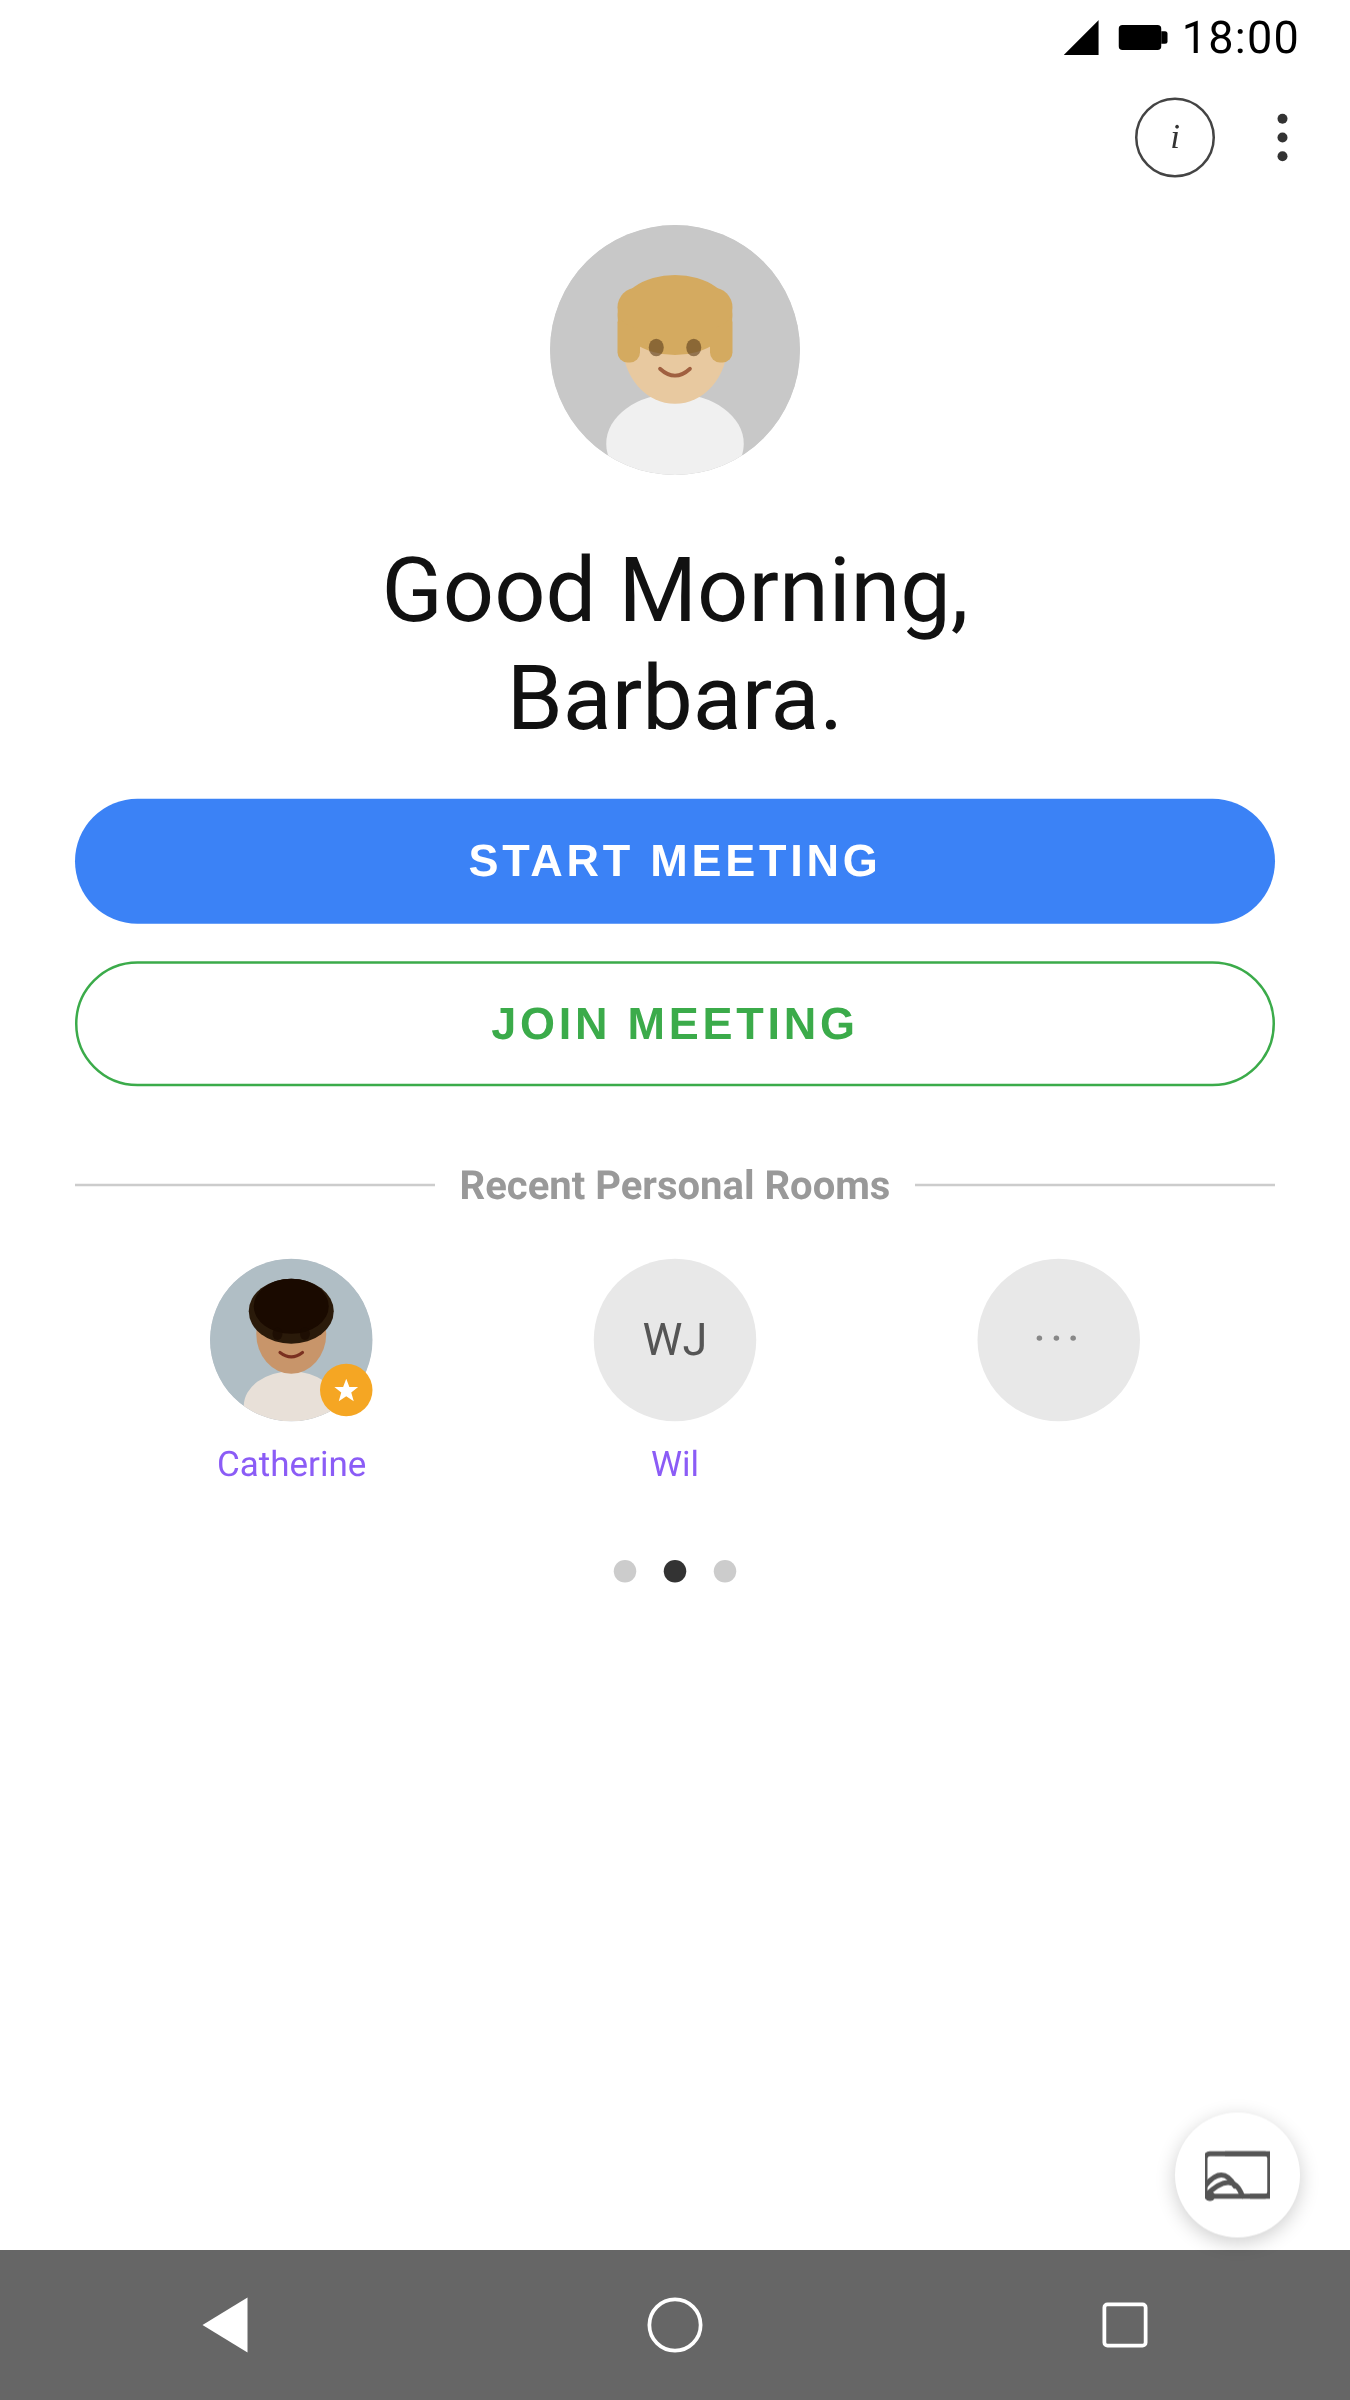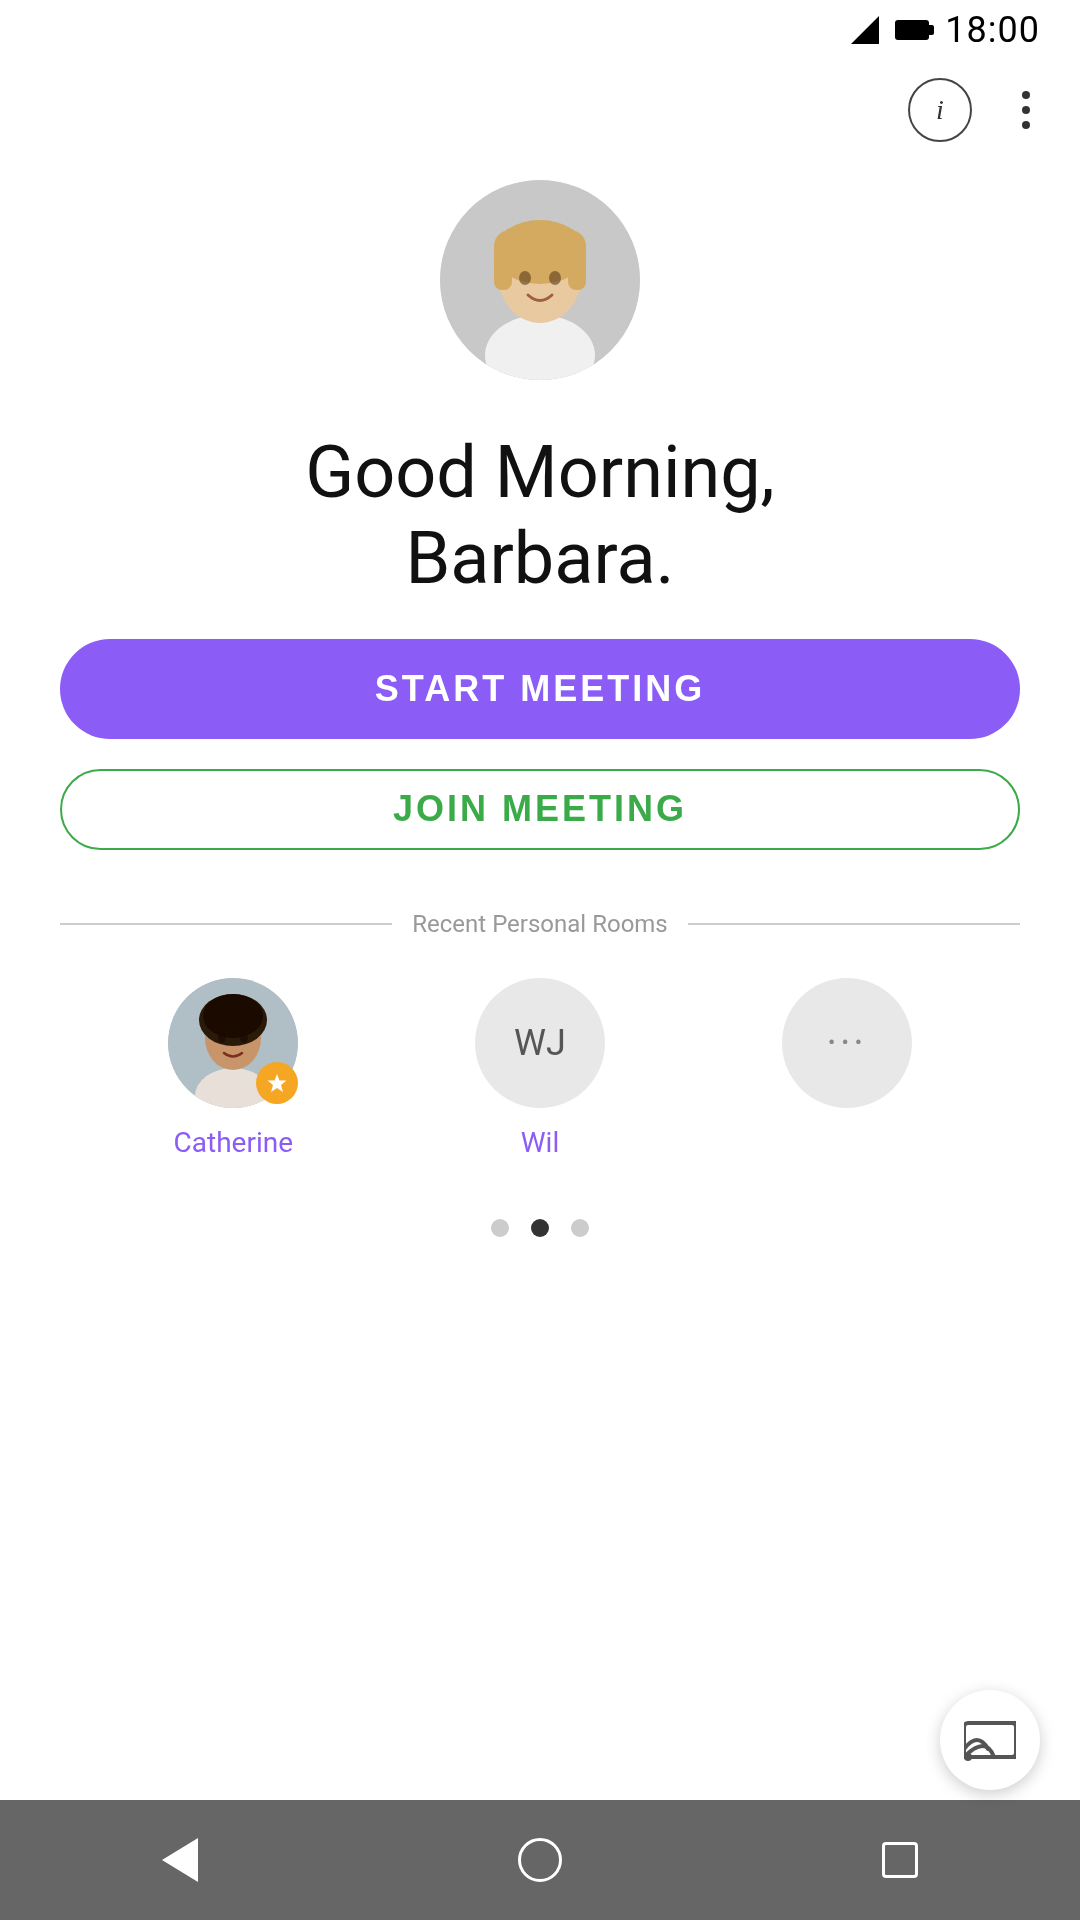--- a/index.html
+++ b/index.html
@@ -146,35 +146,35 @@
       color: #111;
       text-align: center;
       line-height: 1.2;
       margin-bottom: 36px;
     }
 
     
     .start-meeting-btn {
       width: 100%;
       height: 100px;
-      background: #8b5cf6;
+      background: #3b82f6;
       border: none;
       border-radius: 50px;
       color: #fff;
       font-size: 36px;
       font-weight: 600;
       letter-spacing: 3px;
       cursor: pointer;
       margin-bottom: 30px;
       text-transform: uppercase;
     }
 
     .join-meeting-btn {
       width: 100%;
-      height: 81px;
+      height: 100px;
       background: #fff;
       border: 2.5px solid #3bab4a;
       border-radius: 50px;
       color: #3bab4a;
       font-size: 36px;
       font-weight: 600;
       letter-spacing: 3px;
       cursor: pointer;
       text-transform: uppercase;
       margin-bottom: 60px;
@@ -192,23 +192,24 @@
       margin-bottom: 40px;
     }
 
     .divider-line {
       flex: 1;
       height: 1.5px;
       background: #ccc;
     }
 
     .recent-label {
-      font-size: 24px;
+      font-size: 32px;
       color: #999;
       white-space: nowrap;
+      font-weight: bold;
     }
 
     
     .rooms-row {
       display: flex;
       justify-content: space-around;
       align-items: flex-start;
       width: 100%;
       padding: 0 20px;
     }

